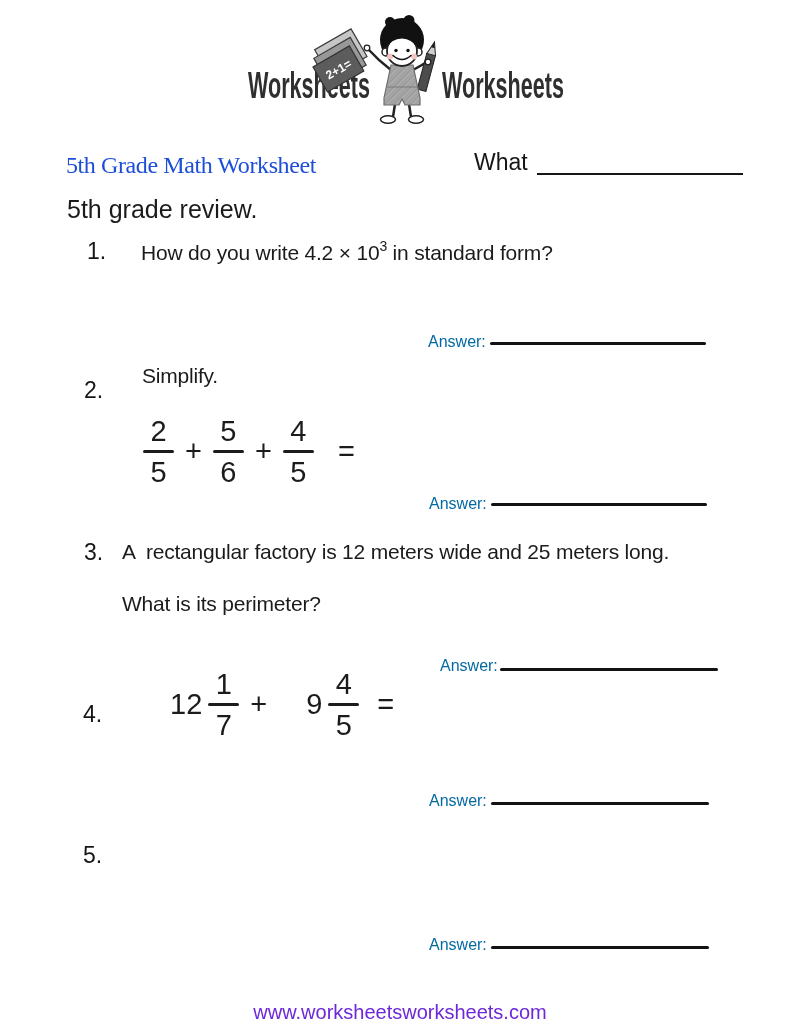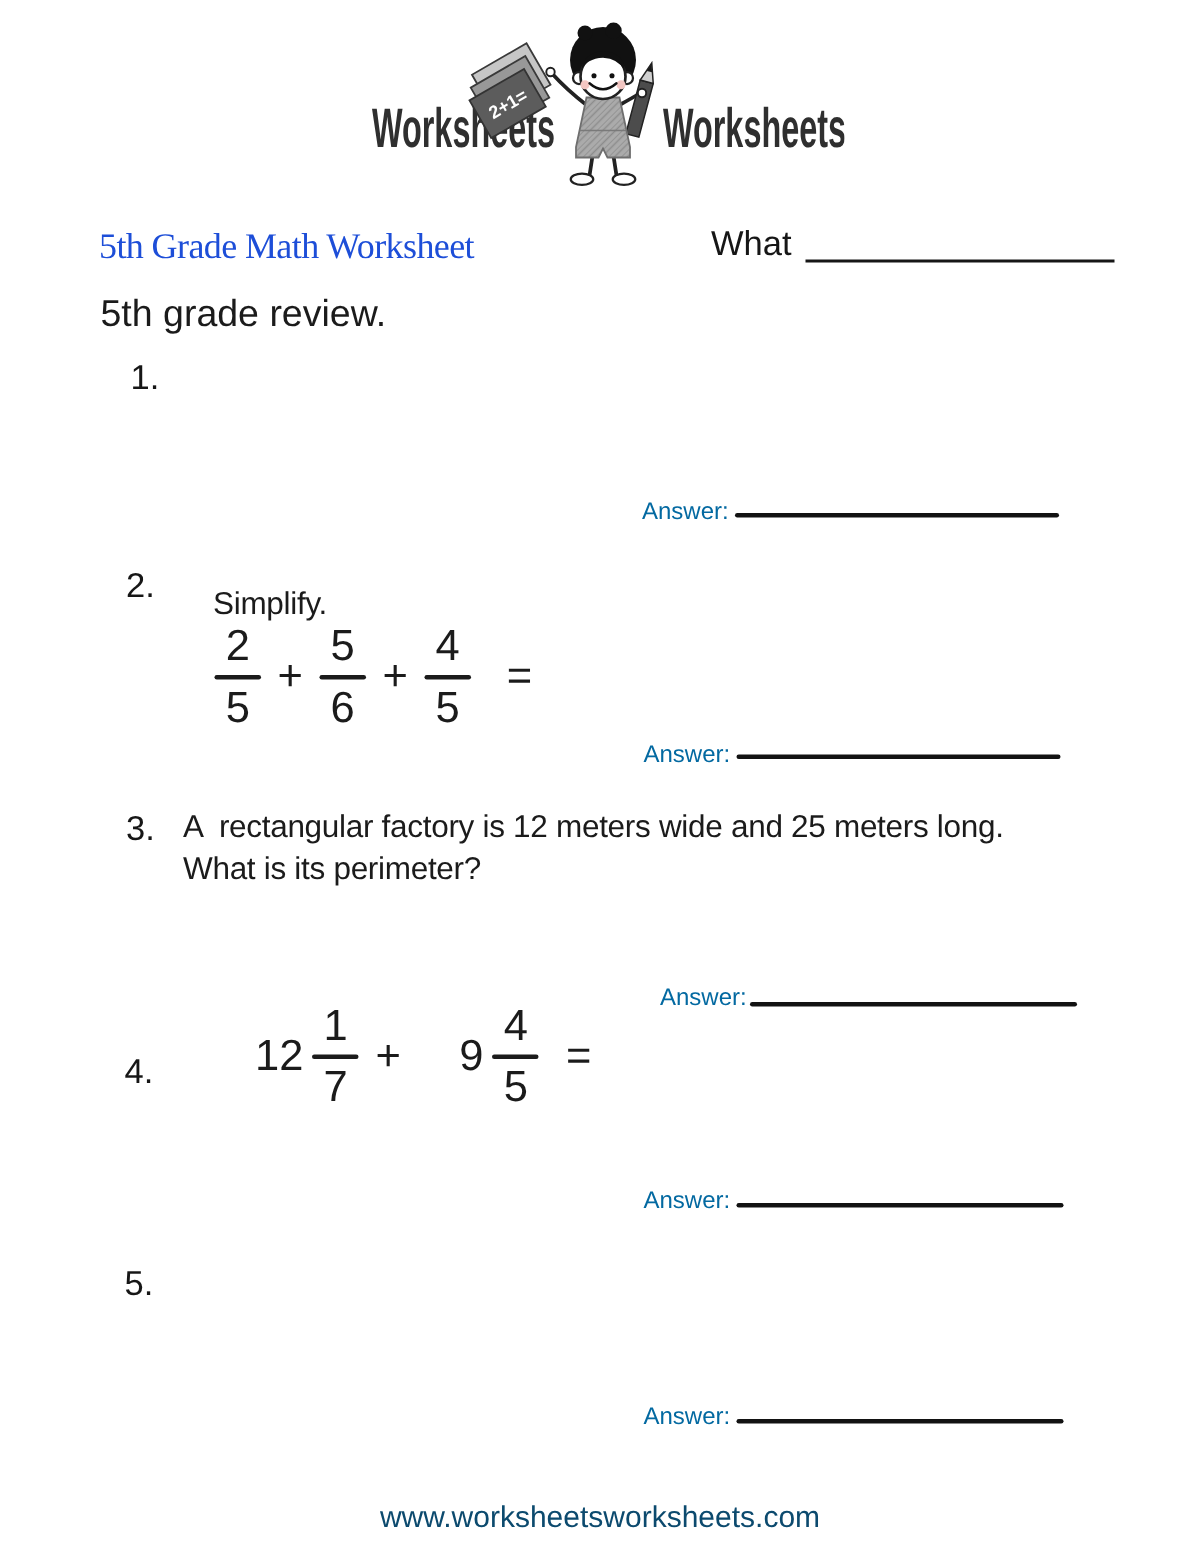--- a/index.html
+++ b/index.html
@@ -46,21 +46,21 @@
   .eq-q4 { margin-left: 18px; }
   .whole { margin-right: 6px; margin-left: 28px; }
 
   
   .ans-label { position: absolute; font-size: 16px; color: #0369a1; }
   .ans-line { position: absolute; height: 3px; background: #121212; border-radius: 2px; }
 
   
   .footer {
     position: absolute; left: 0; top: 1001px; width: 800px;
-    text-align: center; font-size: 20px; color: #0c4a6e;
+    text-align: center; font-size: 20px; color: #6d28d9;
   }
 </style>
 </head>
 <body>
 
 <div class="page">
 
   <svg class="logo-svg" viewBox="0 0 324 118" xmlns="http://www.w3.org/2000/svg">
     <defs>
       <pattern id="hatch" patternUnits="userSpaceOnUse" width="6" height="6" patternTransform="rotate(45)">
@@ -114,26 +114,27 @@
       <path d="M154 47.5 Q163 55.5 172 47.5" stroke="#111111" stroke-width="1.6" fill="none" stroke-linecap="round"></path>
     </g>
   </svg>
 
   <div class="title">5th Grade Math Worksheet</div>
   <div class="name-label">What</div>
   <div class="name-line"></div>
   <div class="subtitle">5th grade review.</div>
 
   <div class="qnum" style="left:87px; top:238px;">1.</div>
+  <div class="qline" style="left:141px; top:239px;"><span>How do you write 4.2 × 10</span><sup>3</sup><span> in standard form?</span></div>
 
   <div class="ans-label" style="left:428px; top:333px;">Answer:</div>
   <div class="ans-line" style="left:490px; top:342px; width:216px;"></div>
 
   <div class="qnum" style="left:84px; top:377px;">2.</div>
-  <div class="qline" style="left:142px; top:391px;">Simplify.</div>
+  <div class="qline" style="left:142px; top:364px;">Simplify.</div>
 
   <div class="mathrow" style="left:143px; top:414px;">
     <span class="frac">
       <span class="fnum">2</span>
       <span class="fbar"></span>
       <span class="fden">5</span>
     </span>
     <span class="op">+</span>
     <span class="frac">
       <span class="fnum">5</span>
@@ -147,21 +148,21 @@
       <span class="fden">5</span>
     </span>
     <span class="eq">=</span>
   </div>
 
   <div class="ans-label" style="left:429px; top:495px;">Answer:</div>
   <div class="ans-line" style="left:491px; top:503px; width:216px;"></div>
 
   <div class="qnum" style="left:84px; top:539px;">3.</div>
   <div class="qline" style="left:122px; top:540px;">A  rectangular factory is 12 meters wide and 25 meters long.</div>
-  <div class="qline" style="left:122px; top:568px;text-align:right;">What is its perimeter?</div>
+  <div class="qline" style="left:122px; top:592px;text-align:right;">What is its perimeter?</div>
 
   <div class="ans-label" style="left:440px; top:657px;">Answer:</div>
   <div class="ans-line" style="left:500px; top:668px; width:218px;"></div>
 
   <div class="qnum" style="left:83px; top:701px;">4.</div>
 
   <div class="mathrow" style="left:142px; top:667px;">
     <span class="whole">12</span>
     <span class="frac">
       <span class="fnum">1</span>

